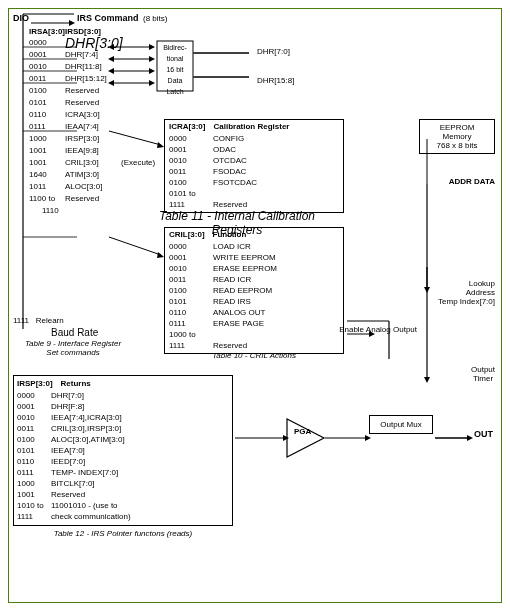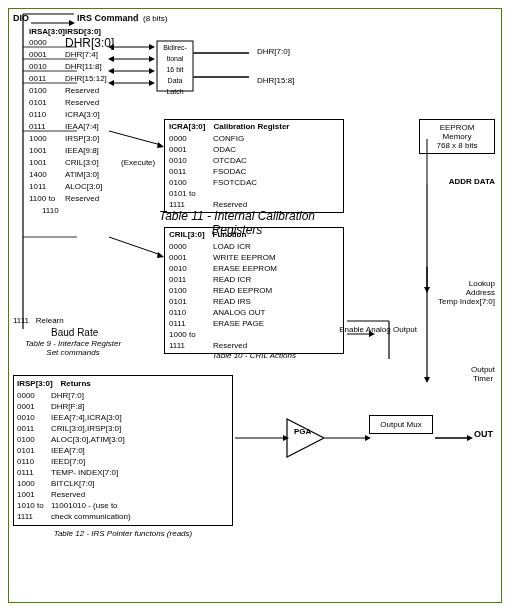--- a/index.html
+++ b/index.html
@@ -301,21 +301,21 @@
     </div>
 
     <div style="position:absolute; top:18px; left:20px; display:flex; gap:4px;">
       <span style="width:32px; font-size:8px; font-weight:bold;">IRSA[3:0]</span>
       <span style="width:52px; font-size:8px; font-weight:bold;">IRSD[3:0]</span>
     </div>
 
     <div style="position:absolute; top:28px; left:20px;">
       <div style="display:flex; gap:4px; line-height:12px;">
         <span style="width:32px; font-size:8px;">0000</span>
-        <span style="width:52px; font-size:12px;">DHR[3:0]</span>
+        <span style="width:52px; font-size:14px;font-style:italic;">DHR[3:0]</span>
       </div>
       <div style="display:flex; gap:4px; line-height:12px;">
         <span style="width:32px; font-size:8px;">0001</span>
         <span style="width:52px; font-size:8px;">DHR[7:4]</span>
       </div>
       <div style="display:flex; gap:4px; line-height:12px;">
         <span style="width:32px; font-size:8px;">0010</span>
         <span style="width:52px; font-size:8px;">DHR[11:8]</span>
       </div>
       <div style="display:flex; gap:4px; line-height:12px;">
@@ -345,21 +345,21 @@
       <div style="display:flex; gap:4px; line-height:12px;">
         <span style="width:32px; font-size:8px;">1001</span>
         <span style="width:52px; font-size:8px;">IEEA[9:8]</span>
       </div>
       <div style="display:flex; gap:4px; line-height:12px;">
         <span style="width:32px; font-size:8px;">1001</span>
         <span style="width:52px; font-size:8px;">CRIL[3:0]</span>
         <span style="font-size:8px;">(Execute)</span>
       </div>
       <div style="display:flex; gap:4px; line-height:12px;">
-        <span style="width:32px; font-size:8px;">1400</span>
+        <span style="width:32px; font-size:8px;">1640</span>
         <span style="width:52px; font-size:8px;">ATIM[3:0]</span>
       </div>
       <div style="display:flex; gap:4px; line-height:12px;">
         <span style="width:32px; font-size:8px;">1011</span>
         <span style="width:52px; font-size:8px;">ALOC[3:0]</span>
       </div>
       <div style="display:flex; gap:4px; line-height:12px;">
         <span style="width:32px; font-size:8px;">1100 to</span>
         <span style="width:52px; font-size:8px;">Reserved</span>
       </div>

